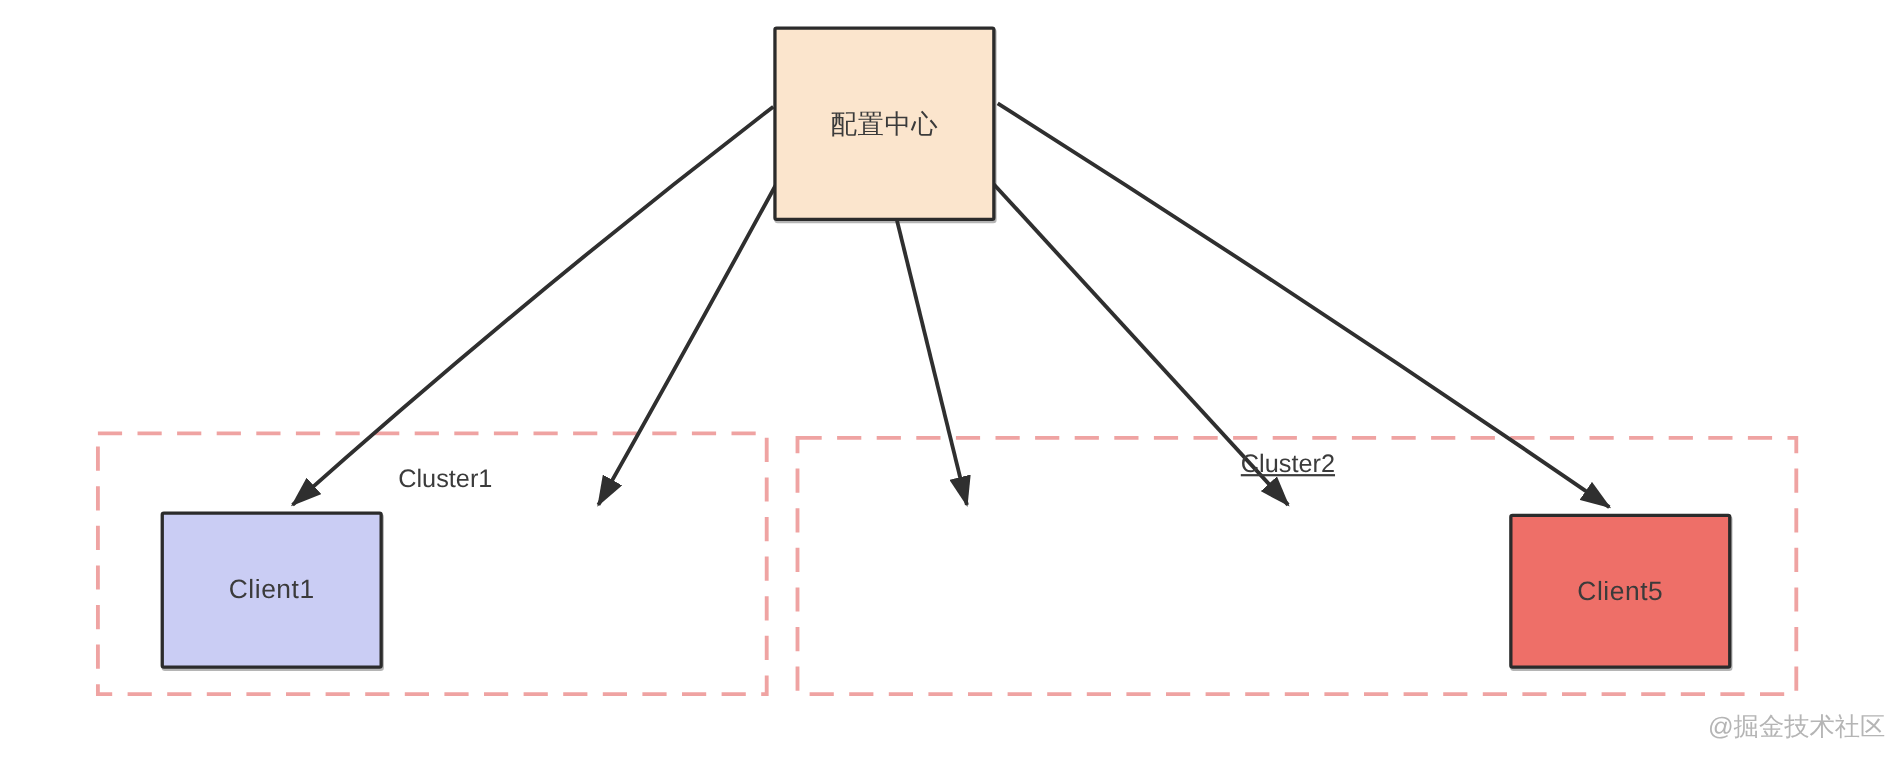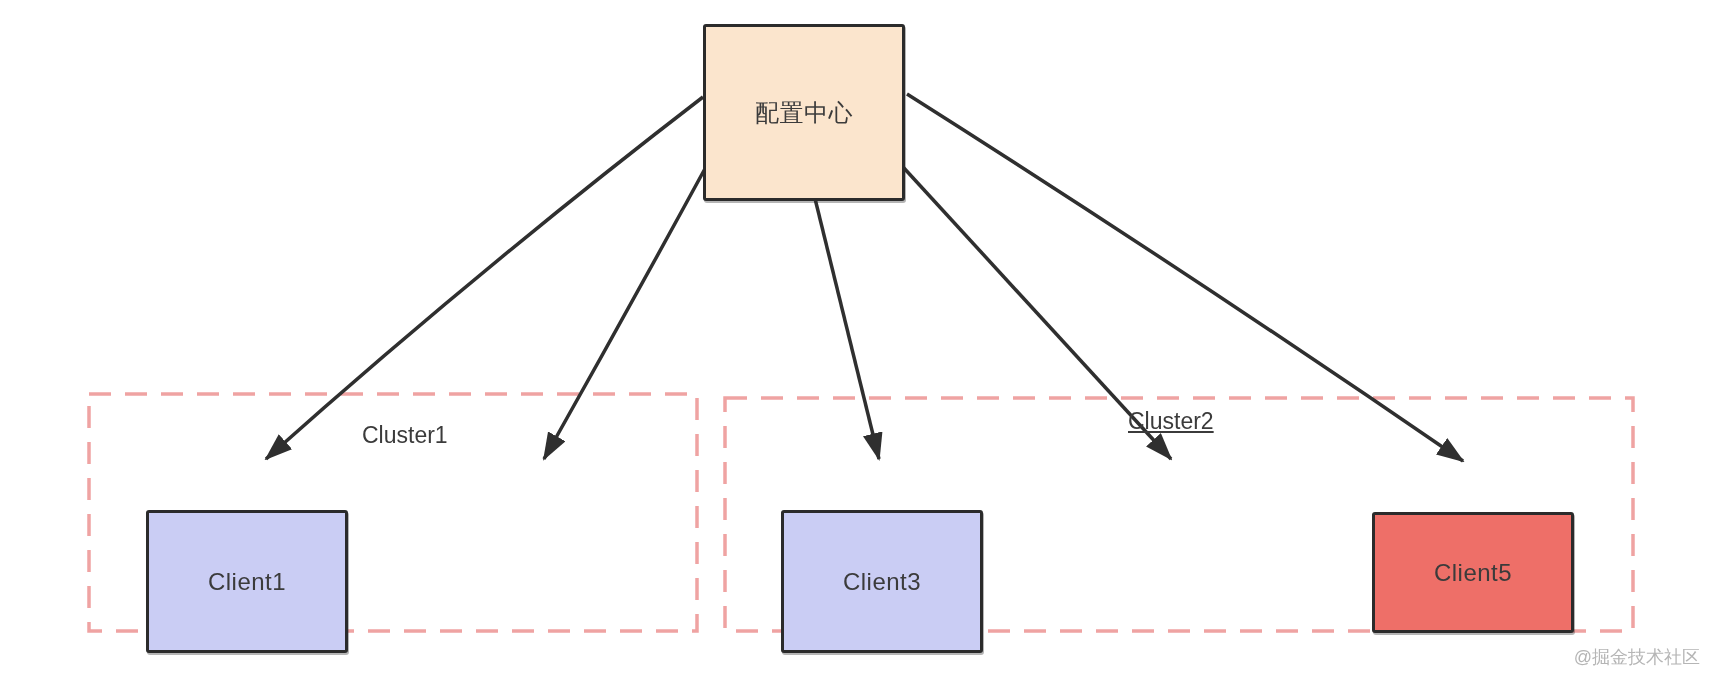--- a/index.html
+++ b/index.html
@@ -35,40 +35,39 @@
     letter-spacing:0.5px;
     box-shadow:1px 2px 0 rgba(43,43,43,0.35);
   }
   .node-config{
     left:703px;top:24px;width:202px;height:177px;
     background:var(--config-fill);
   }
   .node-client{
     width:202px;height:143px;top:465px;
     background:var(--client-fill);
-    margin-top:45px;
   }
   .node-client.highlight{background:var(--highlight-fill);}
   .pos-c1{left:146px;}
   .pos-c2{left:440px;}
   .pos-c3{left:781px;}
   .pos-c4{left:1076px;}
-  .pos-c5{left:1372px;top:467px;height:121px;}
+  .pos-c5{left:1372px;top:467px;height:141px;}
   .cluster-label{
     position:absolute;
     color:var(--label);
     font-size:23px;
   }
   .cluster1-label{left:330px;top:422px;margin-left:32px;}
   .cluster2-label{left:1128px;top:408px;text-decoration:underline;}
   .watermark{
     position:absolute;
-    right:20px;top:645px;
+    right:6px;top:645px;
     color:var(--watermark);
-    font-size:18px;
+    font-size:23px;
   }
 </style>
 </head>
 <body>
 
 <div class="stage">
 
   <svg class="connector-layer" viewBox="0 0 1720 690" xmlns="http://www.w3.org/2000/svg">
     <defs>
       <marker id="ah" markerUnits="userSpaceOnUse" markerWidth="28" markerHeight="20" refX="26" refY="10" orient="auto">
@@ -90,22 +89,19 @@
     <span>配置中心</span>
   </div>
 
   <div class="cluster-label cluster1-label">Cluster1</div>
   <div class="cluster-label cluster2-label">Cluster2</div>
 
   <div class="node node-client pos-c1">
     <span>Client1</span>
   </div>
 
-  <div class="node node-client pos-c3">
-    <span>Client3</span>
-  </div>
   <div class="node node-client highlight pos-c5">
     <span>Client5</span>
   </div>
 
   <div class="watermark">@掘金技术社区</div>
 
 </div>
 
 </body></html>

